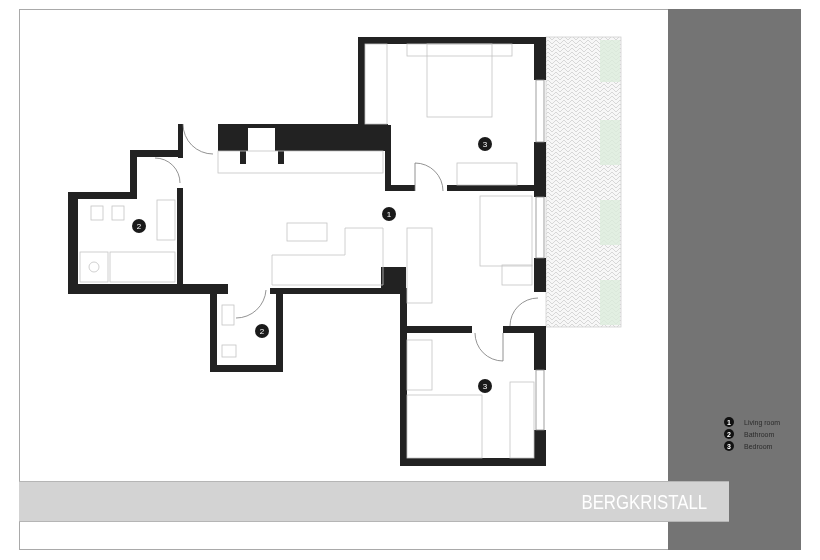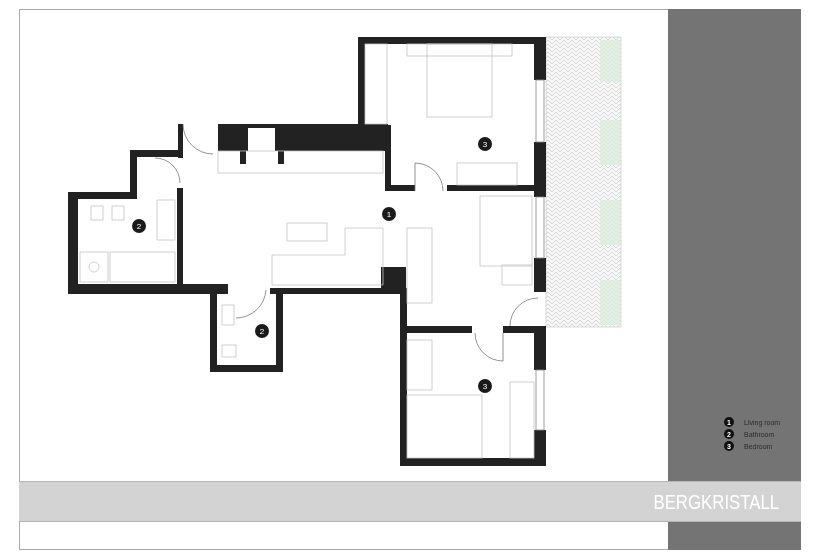--- a/index.html
+++ b/index.html
@@ -1,19 +1,19 @@
 <!DOCTYPE html>
 <html><head>
 <meta charset="utf-8">
 <style>
   html,body{margin:0;padding:0;background:#ffffff;}
   body{width:820px;height:560px;position:relative;overflow:hidden;font-family:"Liberation Sans",sans-serif;}
   .frame{position:absolute;left:19px;top:9px;width:782px;height:541px;border:1px solid #a9a9a9;box-sizing:border-box;background:#fff;}
   .side-panel{position:absolute;left:668px;top:9px;width:133px;height:541px;background:#747474;}
-  .band{position:absolute;left:19px;top:481px;width:782px;height:41px;background:#d3d3d3;border-top:1px solid #b5b5b5;border-bottom:1px solid #b5b5b5;box-sizing:border-box;text-align:center;}
+  .band{position:absolute;left:19px;top:481px;width:710px;height:41px;background:#d3d3d3;border-top:1px solid #b5b5b5;border-bottom:1px solid #b5b5b5;box-sizing:border-box;text-align:center;}
   .brand{position:absolute;right:22px;top:8px;font-family:"Liberation Sans",sans-serif;font-size:21px;color:#ffffff;letter-spacing:0px;transform:scaleX(0.8);transform-origin:right center;}
   .legend{position:absolute;left:724px;top:416px;}
   .legend-item{display:flex;align-items:center;height:12px;}
   .legend-num{width:10px;height:10px;border-radius:50%;background:#111;color:#fff;font-size:7px;font-weight:bold;display:flex;align-items:center;justify-content:center;margin-right:10px;}
   .legend-label{font-size:7px;color:#2b2b2b;}
   svg.plan{position:absolute;left:0;top:0;}
 </style>
 </head>
 <body>
 

